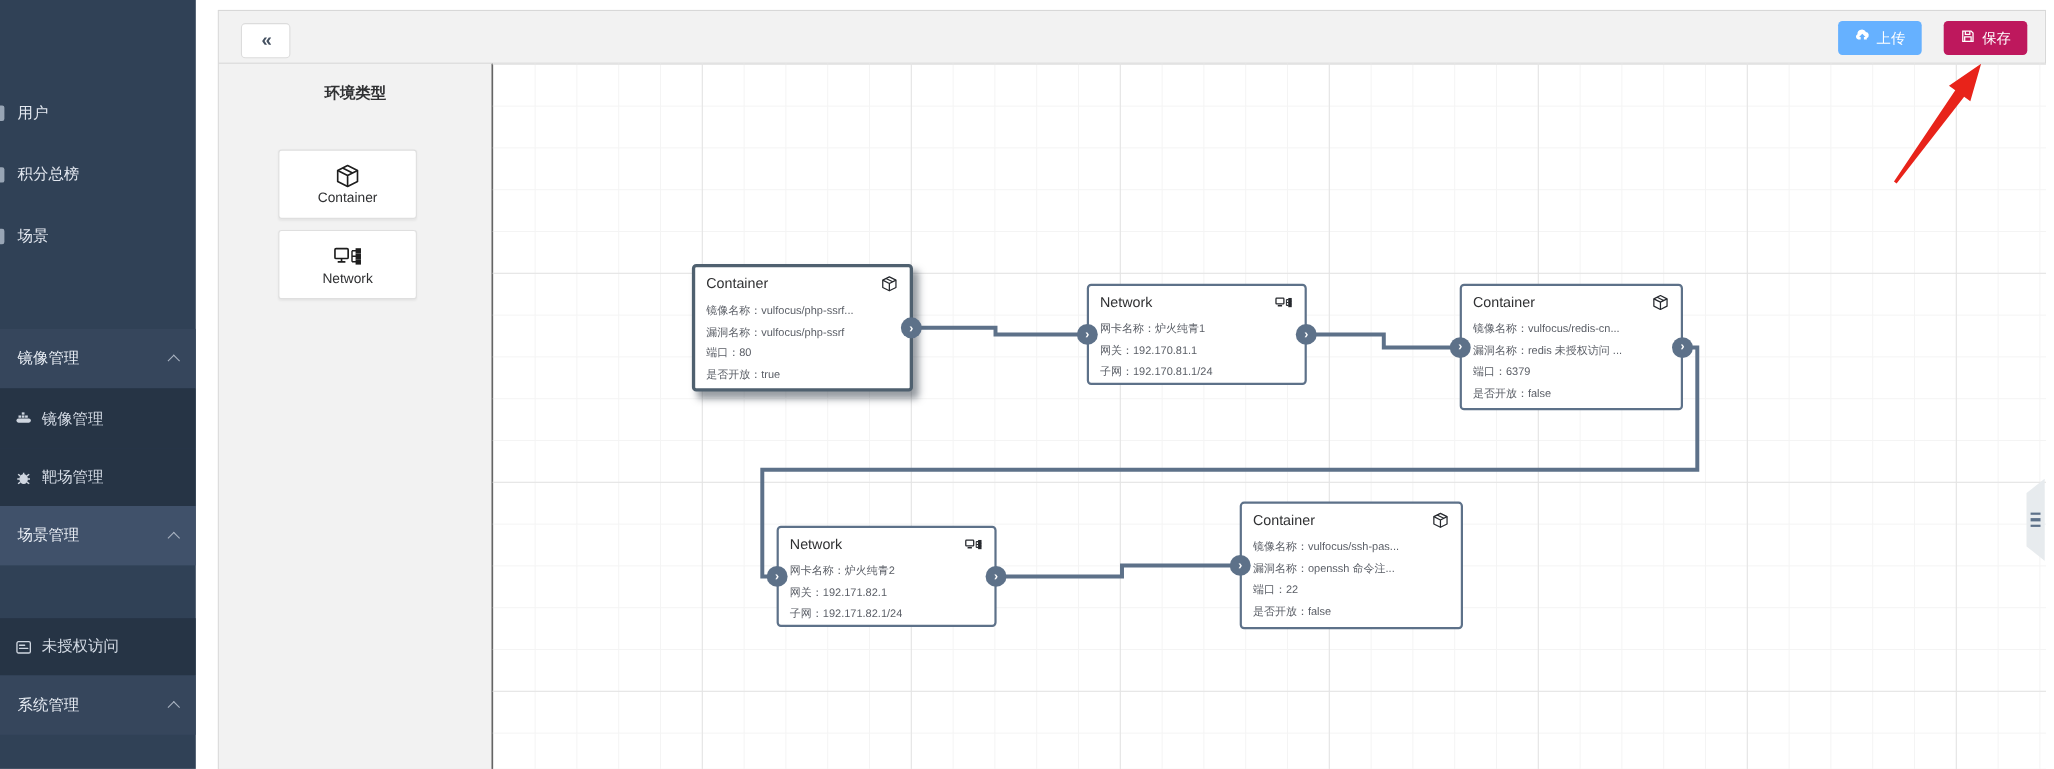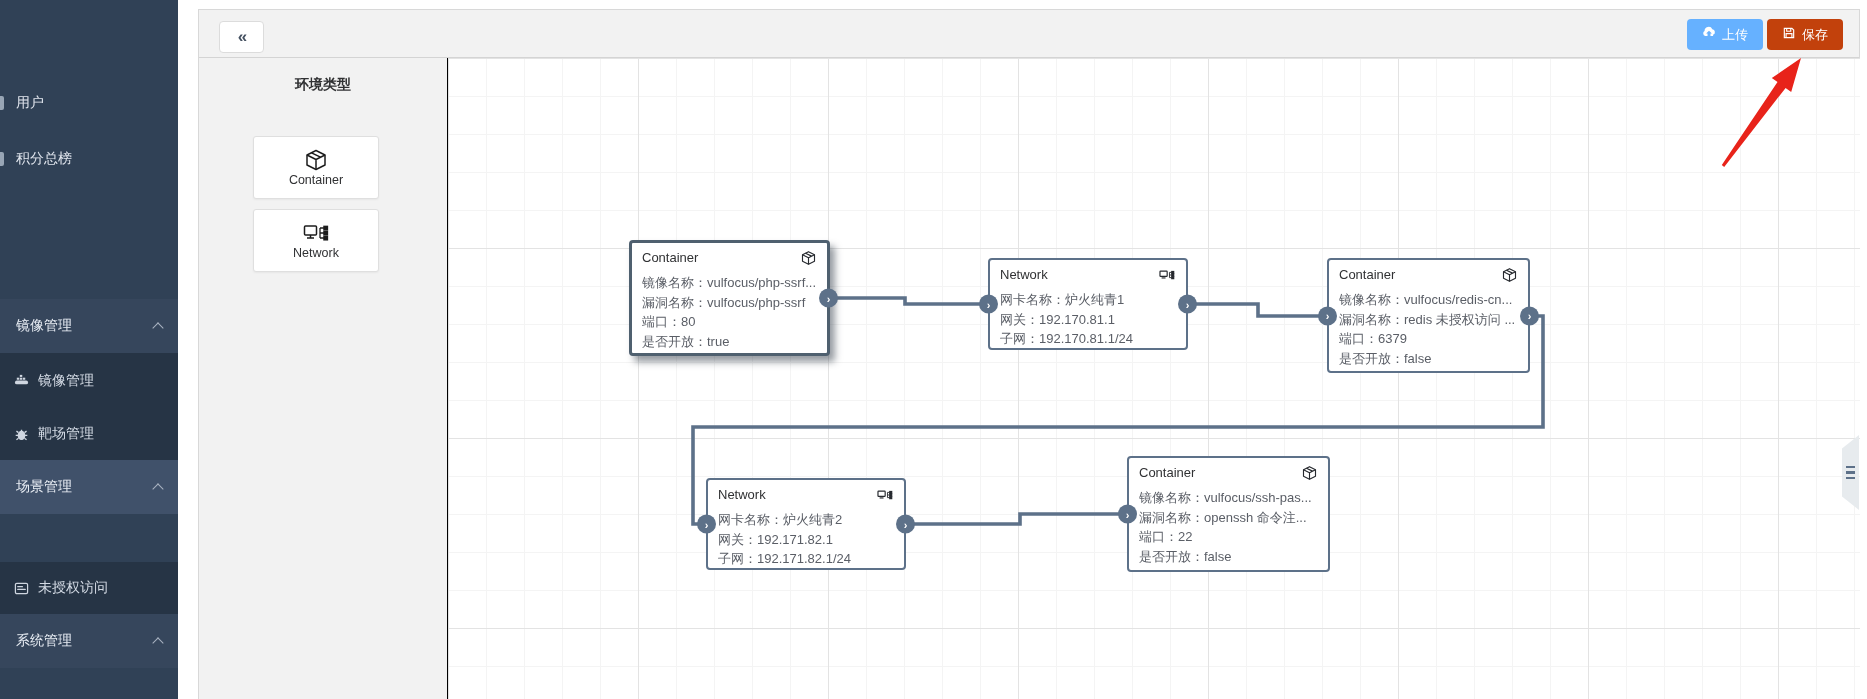--- a/index.html
+++ b/index.html
@@ -27,26 +27,26 @@
   
   .main { position:absolute; left:198px; top:9px; width:1662px; height:690px;
     border:1px solid #d8d8d8; background:#fff; }
   .toolbar { position:absolute; left:0; top:0; width:100%; height:48px;
     background:#f2f2f2; border-bottom:1px solid #d4d4d4;
     display:flex; align-items:center; }
   .collapse-btn { position:absolute; left:20px; top:11px; width:45px; height:32px;
     background:#fff; border:1px solid #dcdcdc; border-radius:4px;
     display:flex; align-items:center; justify-content:center;
     font-size:17px; font-weight:bold; color:#445060; cursor:pointer; letter-spacing:-2px; }
-  .tb-buttons { position:absolute; right:16px; top:9px; display:flex; gap:4px; }
+  .tb-buttons { position:absolute; right:16px; top:9px; display:flex; gap:20px; }
   .btn { height:31px; padding:0 15px; border:none; border-radius:4px; color:#fff;
     font-size:13px; display:flex; align-items:center; gap:6px; cursor:pointer;
     font-family:inherit; }
   .btn-upload { background:#66b1ff; }
-  .btn-save { background:#c2410c; }
+  .btn-save { background:#be185d; }
   .btn svg { width:14px; height:14px; }
 
   
   .palette { position:absolute; left:0; top:48px; width:249px; height:641px;
     background:#f2f2f2; border-right:1px solid #000000; }
   .palette-title { margin-top:18px; text-align:center; font-size:14px;
     font-weight:bold; color:#303133; }
   .pal-card { position:absolute; left:54px; width:126px; height:63px;
     background:#fff; border:1px solid #dfdfdf; border-radius:3px;
     box-shadow:0 1px 2px rgba(0,0,0,.05); cursor:grab;
@@ -68,21 +68,21 @@
   
   .node { position:absolute; background:#fff; border:2px solid #5d7189;
     border-radius:4px; padding:7px 10px 8px 10px; z-index:3; cursor:move; }
   .node.selected { border:3px solid #4f606f;
     box-shadow:5px 6px 7px rgba(50,60,72,.5); }
   .node-head { display:flex; align-items:flex-start; justify-content:space-between;
     margin-bottom:7px; }
   .node-title { font-size:13px; color:#303133; }
   .node-ico { width:17px; height:16px; color:#26292e; }
   .node-ico svg { width:100%; height:100%; }
-  .node-line { font-size:13px; color:#5a5e66; line-height:19.5px; white-space:nowrap; }
+  .node-line { font-size:10px; color:#5a5e66; line-height:19.5px; white-space:nowrap; }
   .port { position:absolute; width:19px; height:19px; border-radius:50%;
     background:#5d7189; color:#fff; font-size:11px; font-weight:bold;
     display:flex; align-items:center; justify-content:center;
     top:50%; transform:translateY(-50%); z-index:4; cursor:crosshair; }
   .port.left { left:-11px; } .port.right { right:-11px; }
 
   
   .overlay { position:absolute; left:0; top:0; width:1867px; height:699px;
     pointer-events:none; z-index:6; }
   .edges { position:absolute; left:0; top:0; width:1867px; height:699px;
@@ -99,20 +99,24 @@
 <body>
 
 <nav class="sidebar">
   <div class="side-item plain" style="top:132px">
       <span class="sliver"></span>
       <span>积分总榜</span>
     </div>
   <div class="side-item plain" style="top:76px">
       <span class="sliver"></span>
       <span>用户</span>
+    </div>
+  <div class="side-item plain" style="top:188px">
+      <span class="sliver"></span>
+      <span>场景</span>
     </div>
 
   <div class="side-item group" style="top:299px">
       <span>镜像管理</span>
       <i class="chev-up"></i>
     </div>
   <div class="side-item sub" style="top:353px;height:55px">
     <span class="sub-ico">
         <svg viewBox="0 0 16 16" fill="currentColor">
           <rect x="1" y="8" width="14" height="4" rx="2"></rect>

